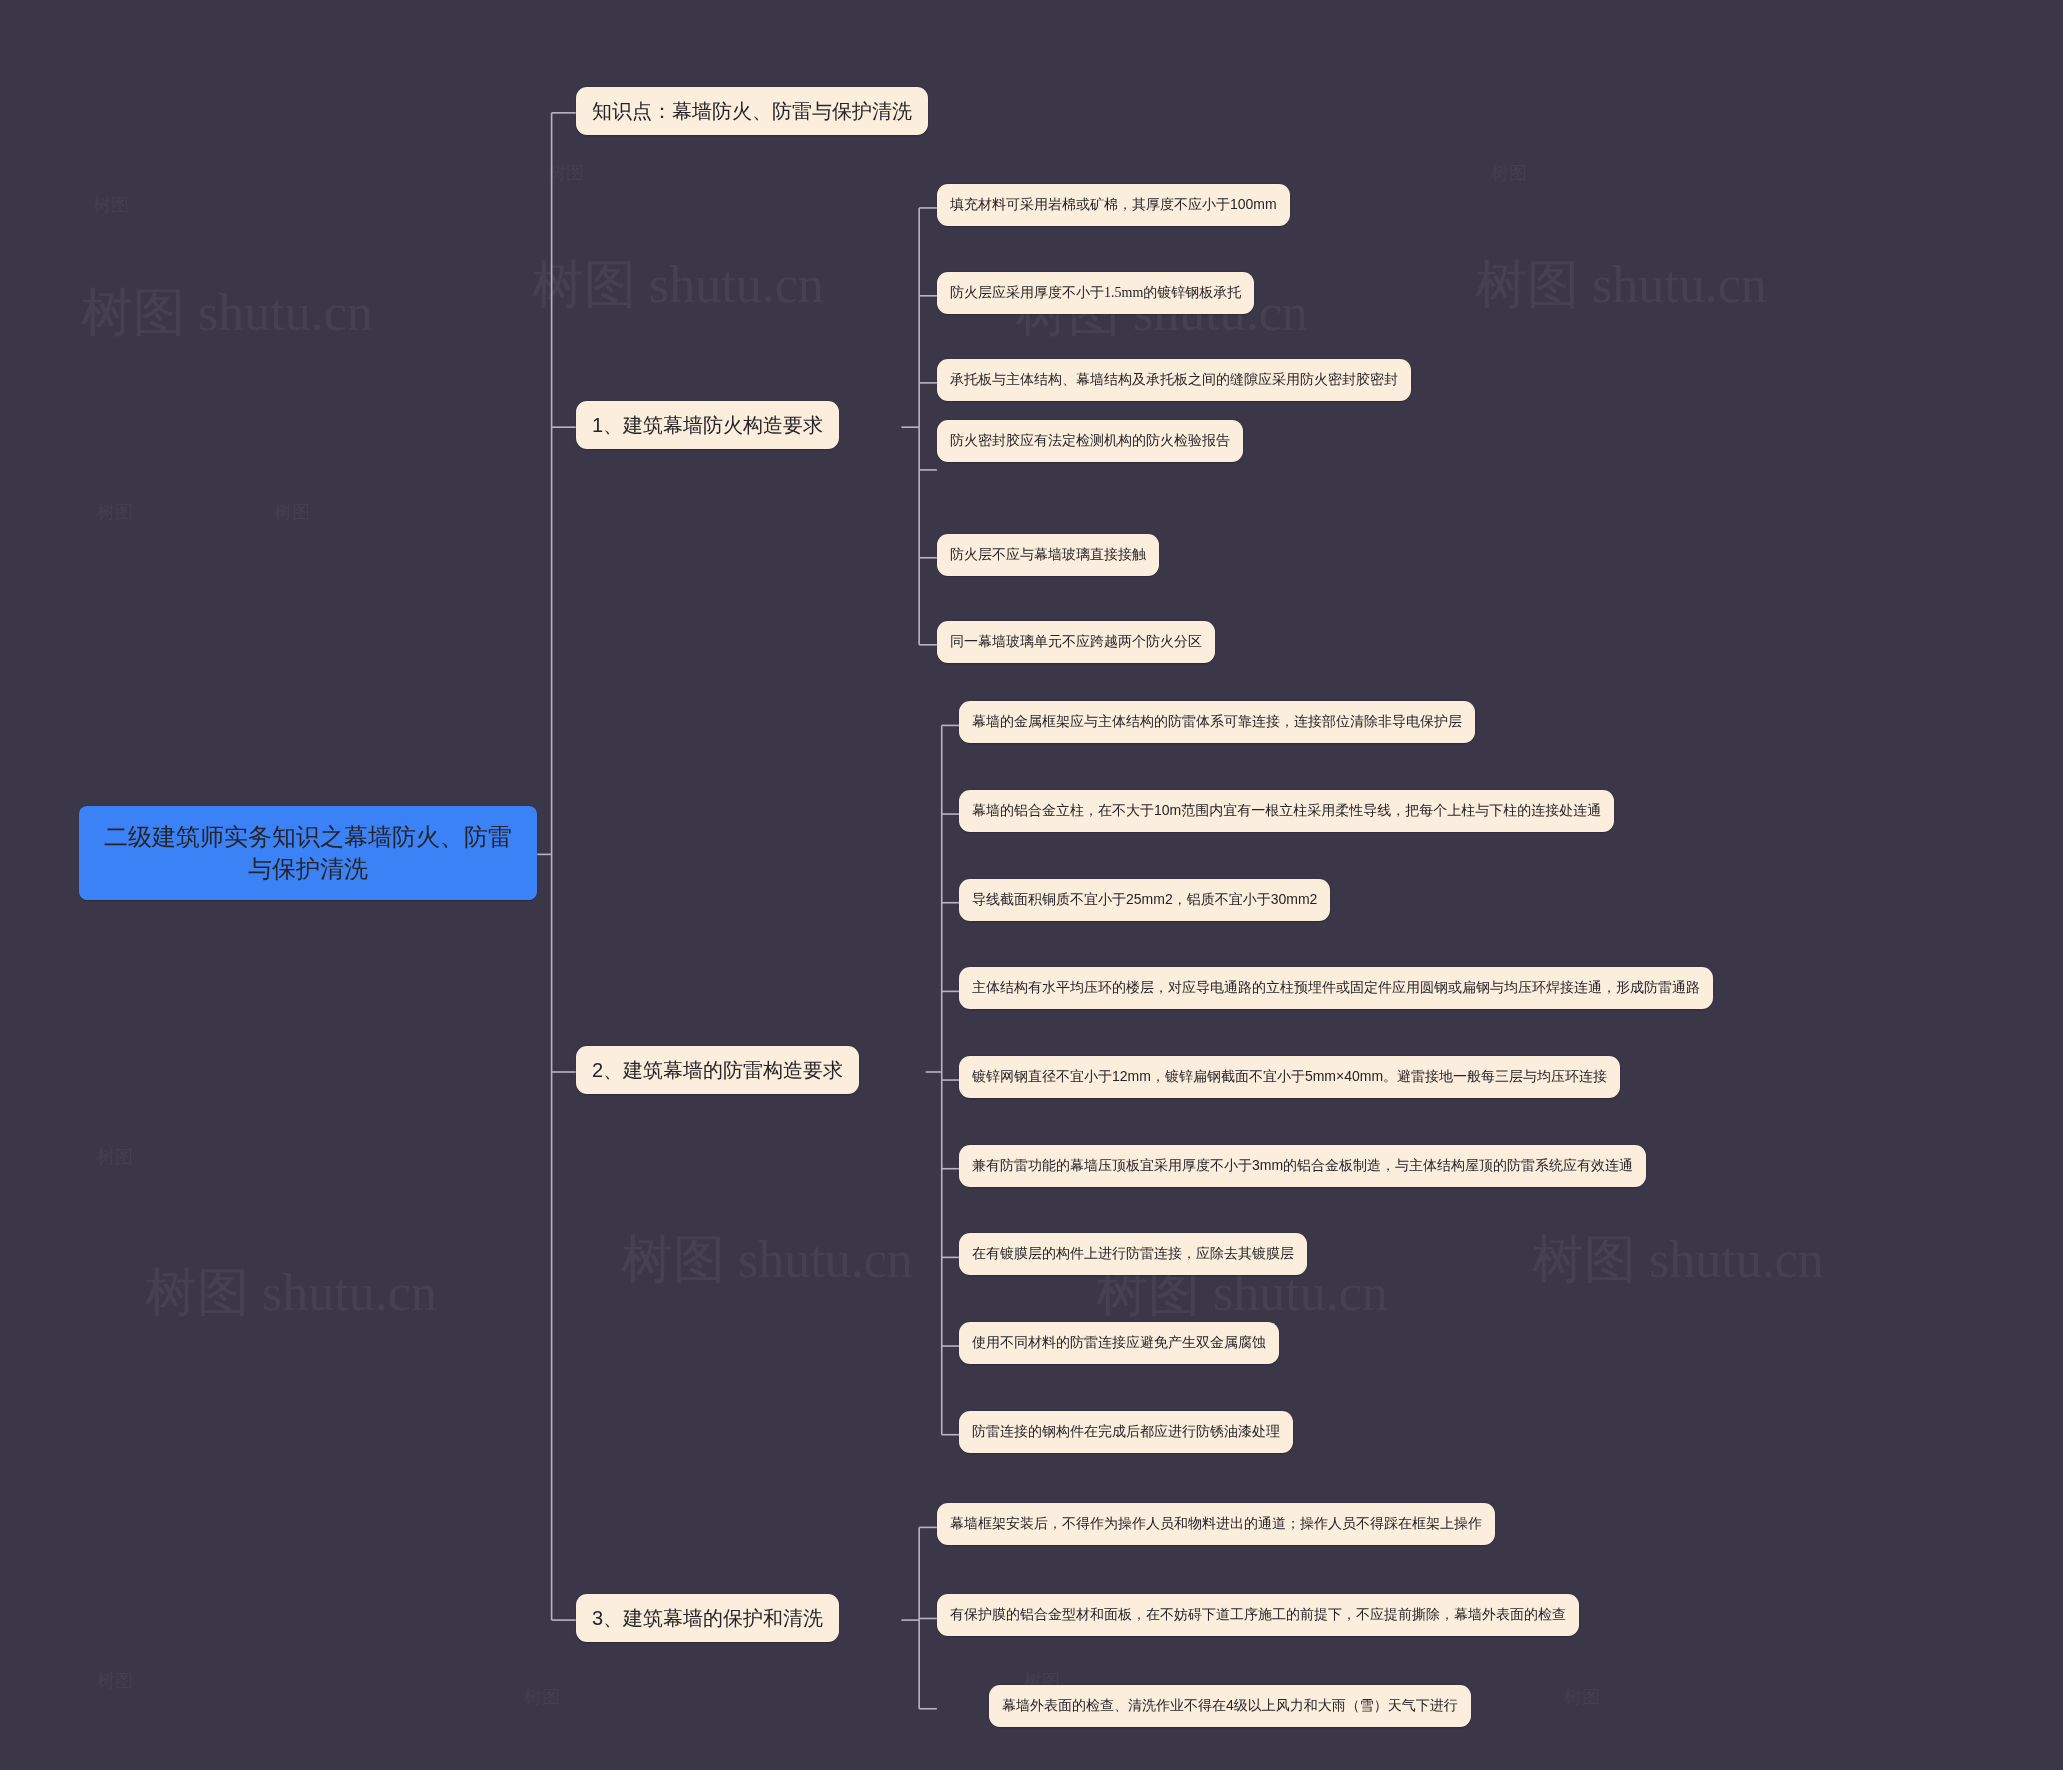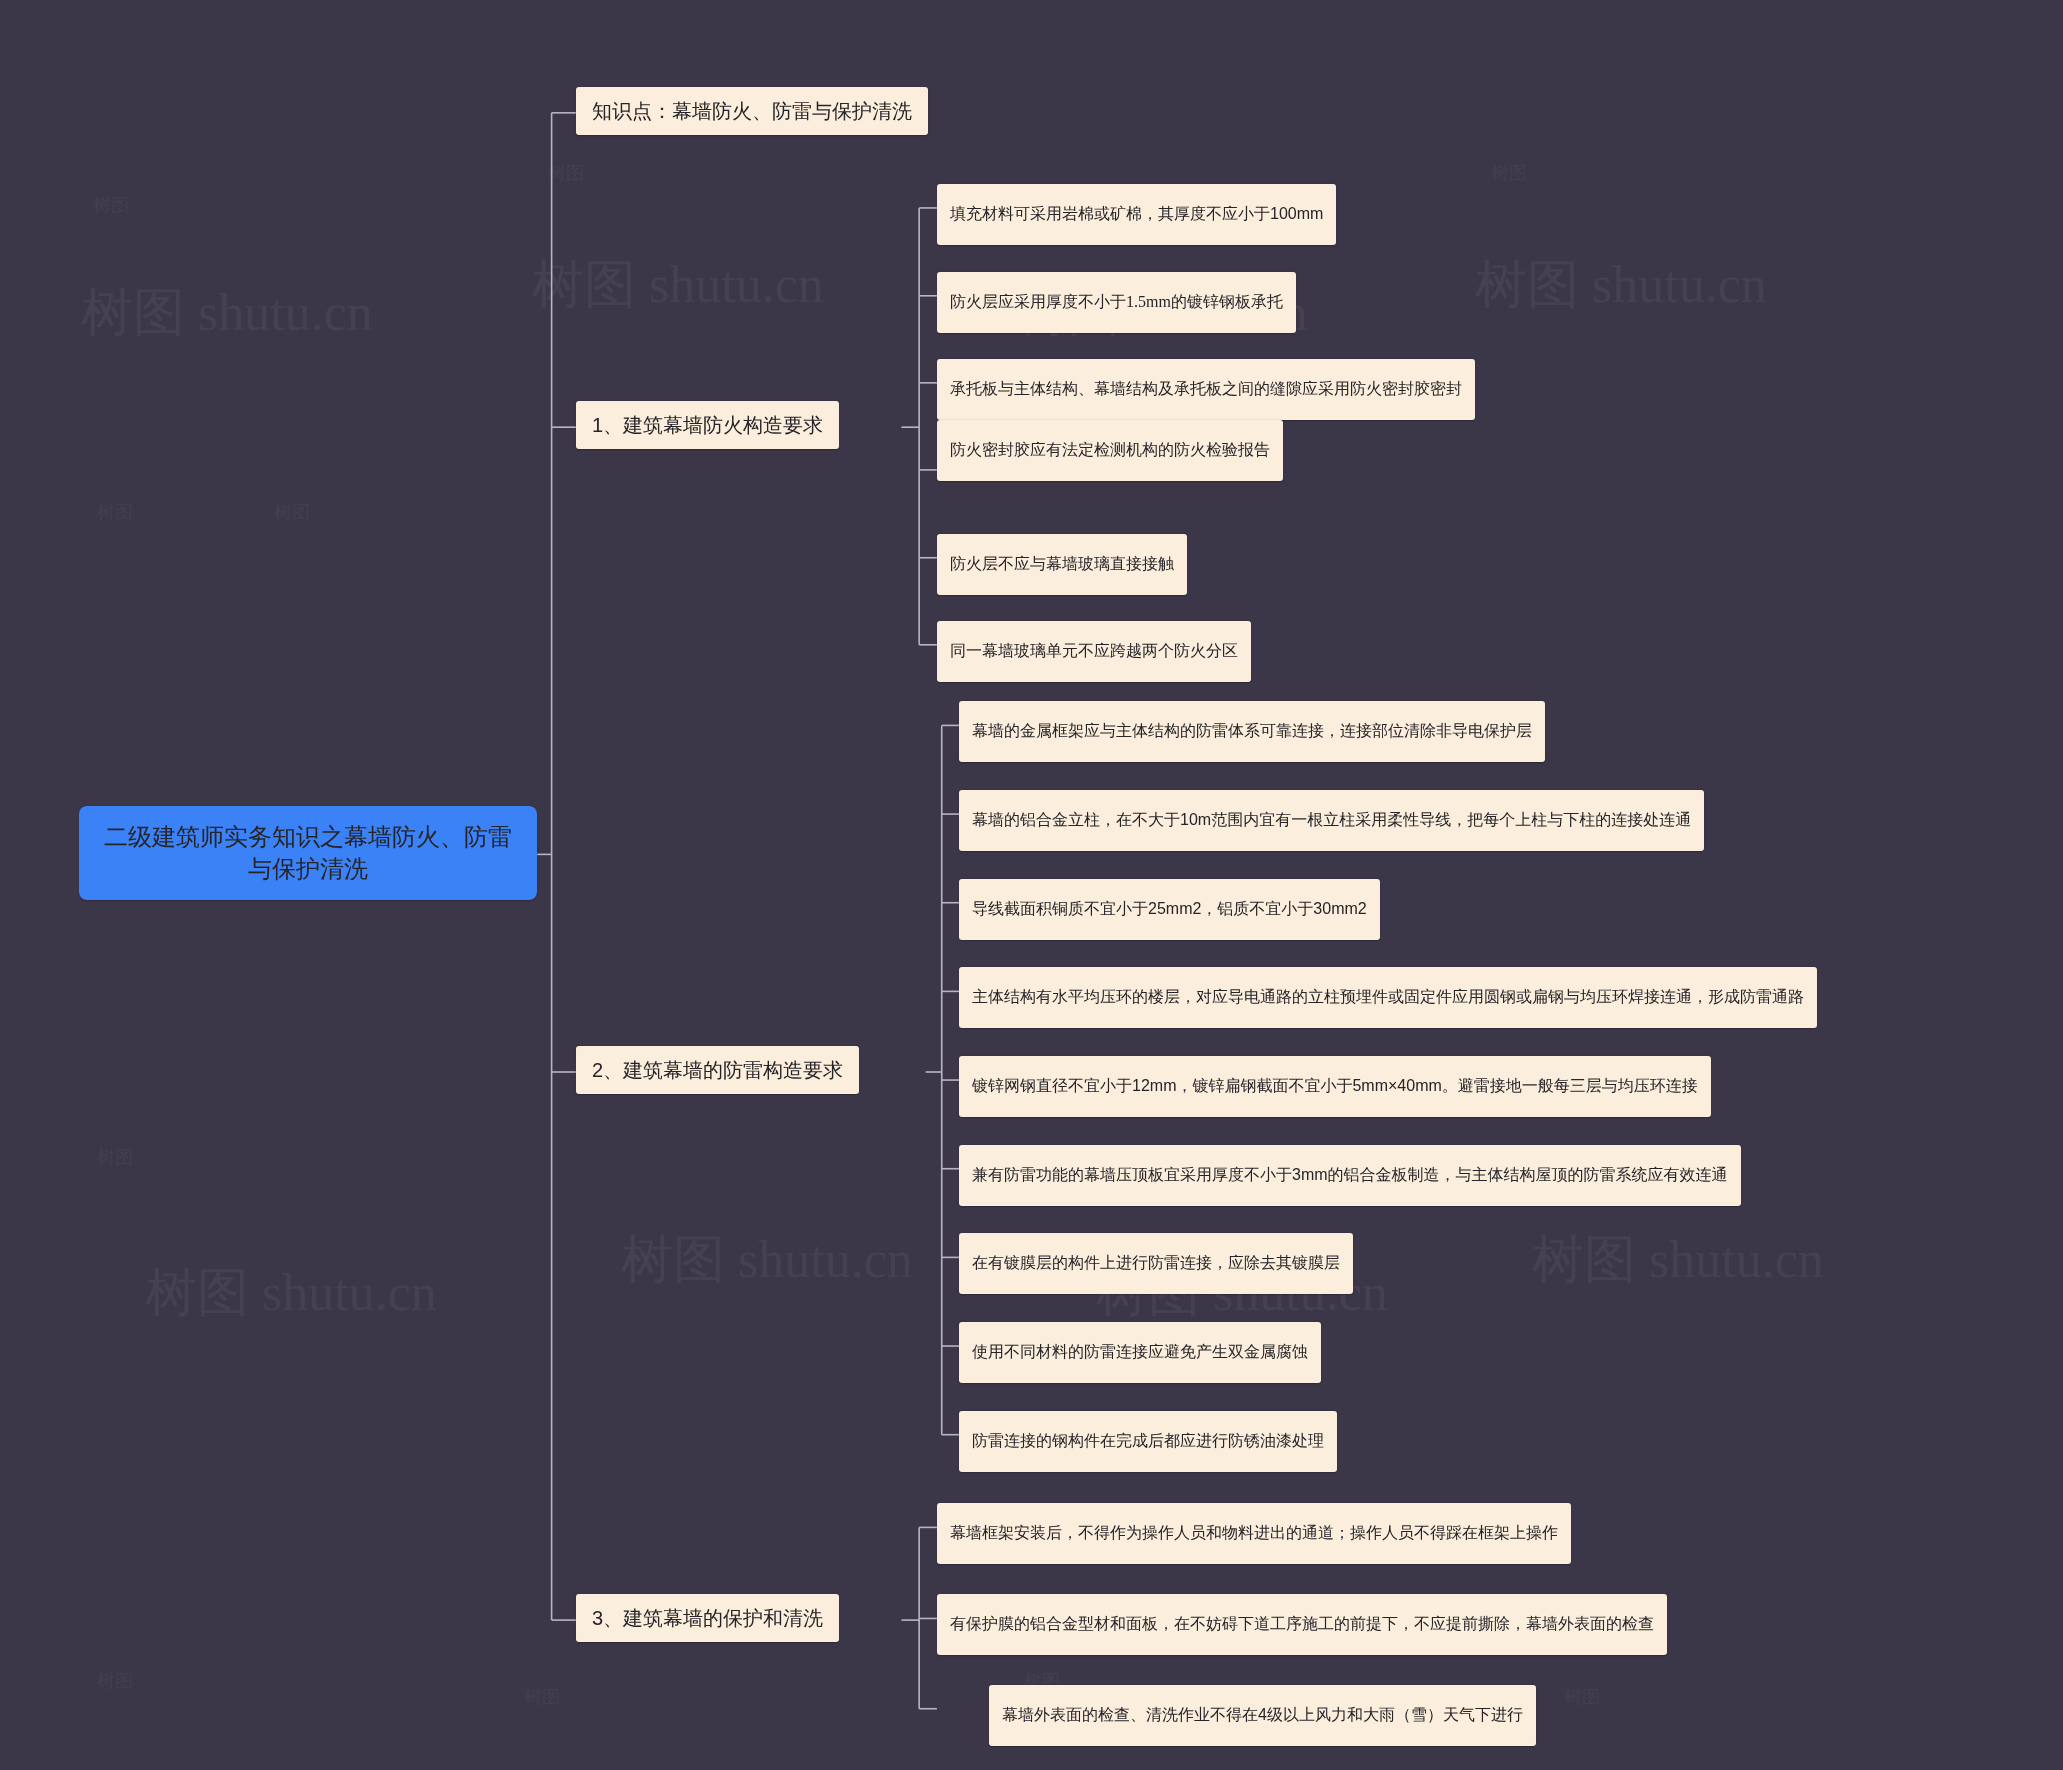--- a/index.html
+++ b/index.html
@@ -45,21 +45,21 @@
     z-index: 2;
     pointer-events: none;
   }
 
   .node {
     position: absolute;
     z-index: 3;
     box-sizing: border-box;
     background: #fbeedd;
     color: #262428;
-    border-radius: 3px;
+    border-radius: 11px;
     display: flex;
     align-items: center;
     box-shadow: 0 0.8px 1.6px rgba(0,0,0,0.25);
   }
 
   .root {
     background: #3b82f6;
     border-radius: 8px;
     font-size: 24px;
     line-height: 1.35;
@@ -67,22 +67,22 @@
     text-align: center;
     justify-content: center;
     font-weight: 500;
   }
   .branch {
     font-size: 20px;
     padding: 10.5px 16px;
     white-space: nowrap;
   }
   .leaf {
-    font-size: 16px;
-    padding: 20px 13px;
+    font-size: 14px;
+    padding: 12px 13px;
     white-space: nowrap;
   }
 </style>
 </head>
 <body>
 
 <div class="watermarks">
   <div class="wm wm-big" style="left:81px; top:278px;">树图 shutu.cn</div>
   <div class="wm wm-big" style="left:532px; top:250px;">树图 shutu.cn</div>
   <div class="wm wm-big" style="left:1016px; top:278px;">树图 shutu.cn</div>

